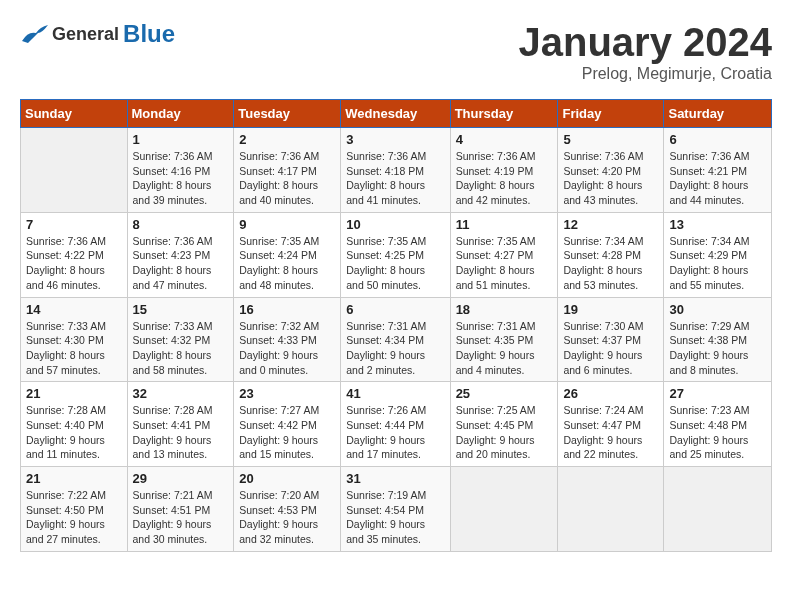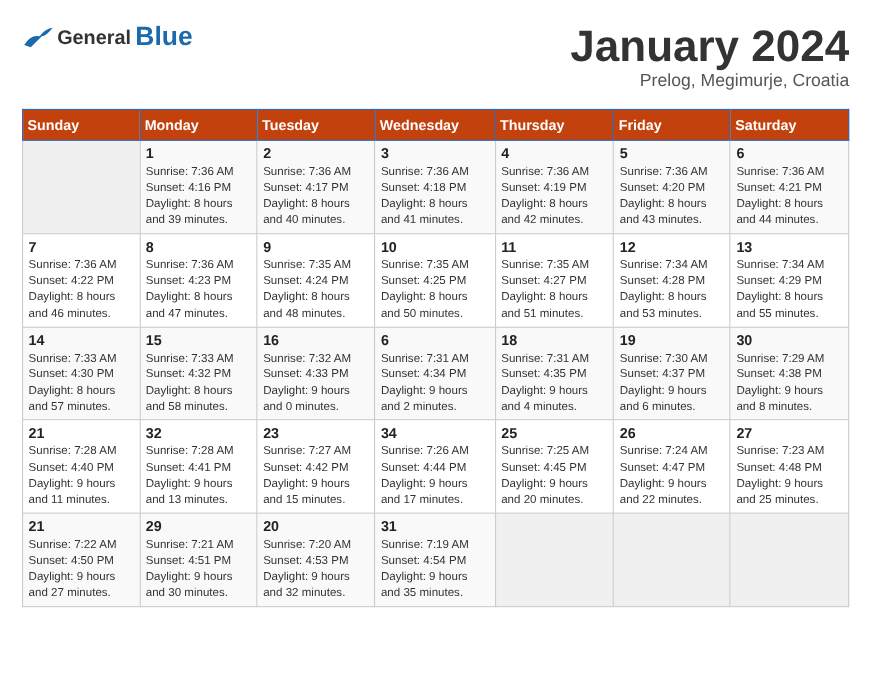--- a/index.html
+++ b/index.html
@@ -206,21 +206,21 @@
         </td>
         <td>
           <span class="day-number">32</span>
           <div class="day-info">Sunrise: 7:28 AM<br>Sunset: 4:41 PM<br>Daylight: 9 hours<br>and 13 minutes.</div>
         </td>
         <td>
           <span class="day-number">23</span>
           <div class="day-info">Sunrise: 7:27 AM<br>Sunset: 4:42 PM<br>Daylight: 9 hours<br>and 15 minutes.</div>
         </td>
         <td>
-          <span class="day-number">34</span>
+          <span class="day-number">41</span>
           <div class="day-info">Sunrise: 7:26 AM<br>Sunset: 4:44 PM<br>Daylight: 9 hours<br>and 17 minutes.</div>
         </td>
         <td>
           <span class="day-number">25</span>
           <div class="day-info">Sunrise: 7:25 AM<br>Sunset: 4:45 PM<br>Daylight: 9 hours<br>and 20 minutes.</div>
         </td>
         <td>
           <span class="day-number">26</span>
           <div class="day-info">Sunrise: 7:24 AM<br>Sunset: 4:47 PM<br>Daylight: 9 hours<br>and 22 minutes.</div>
         </td>

